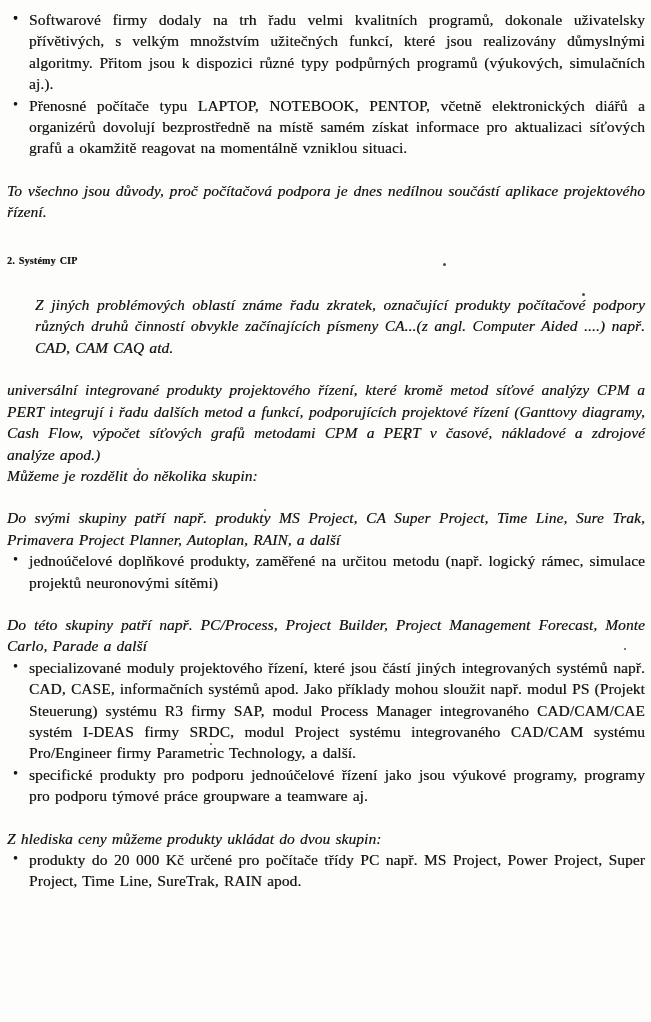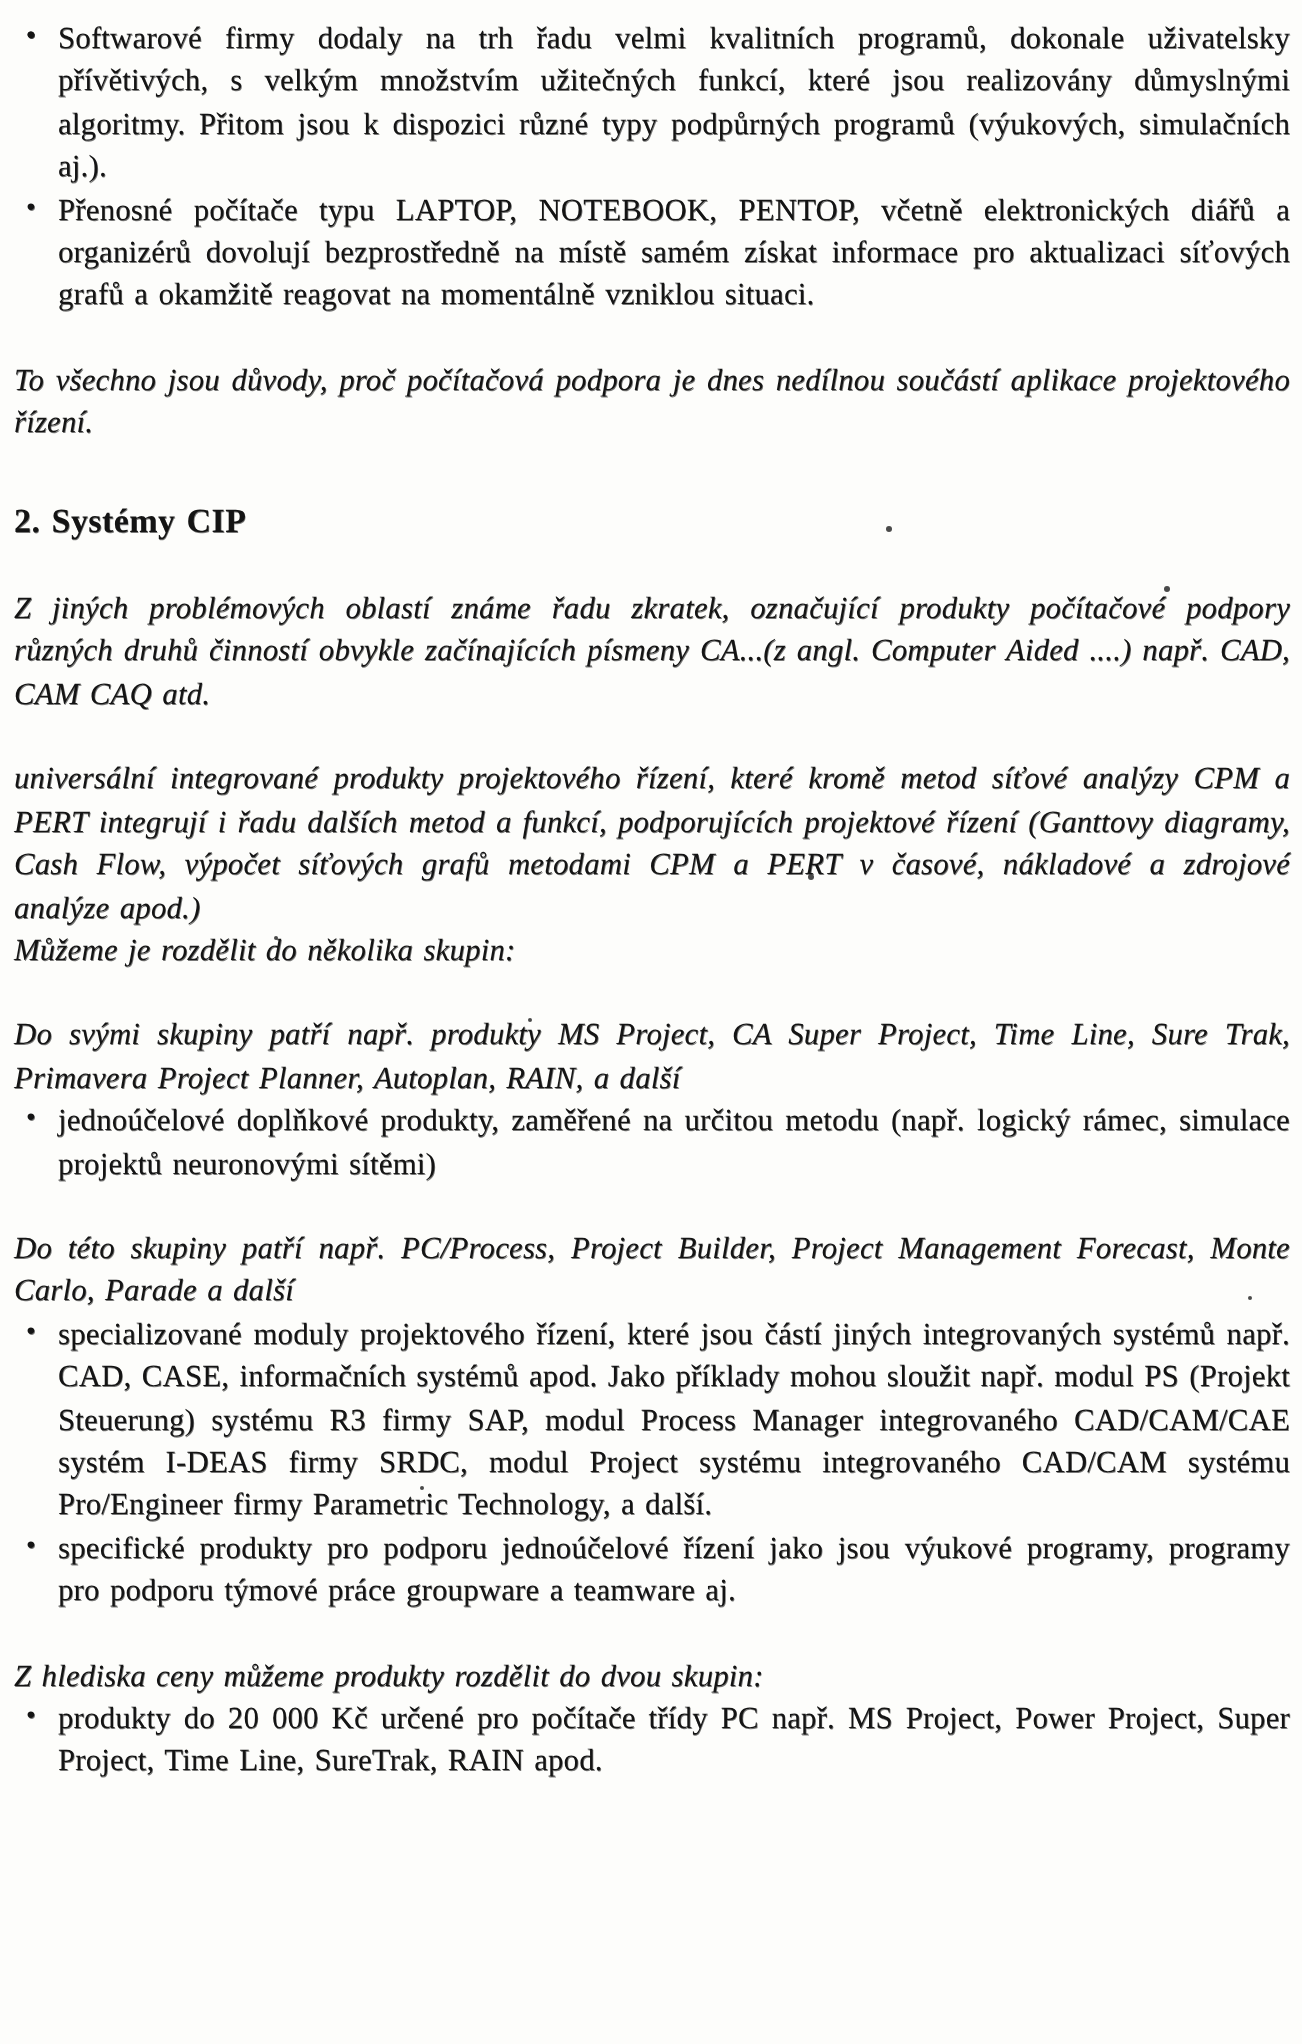--- a/index.html
+++ b/index.html
@@ -25,25 +25,25 @@
   .bdot {
     position: absolute;
     left: 6px;
     top: -1px;
     font-size: 14px;
   }
   .para { margin-top: 21px; font-style: italic; }
   .heading {
     margin-top: 27px;
     font-weight: bold;
-    font-size: 17px;
+    font-size: 10px;
     text-align: left;
     letter-spacing: 0.2px;
   }
-  .after-heading { margin-top: 23px; }
+  .after-heading { margin-top: 23px; margin-left: 28px; }
   .tight { margin-top: 0; }
   .line { margin: 0; }
   .artifact {
     position: absolute;
     width: 3px;
     height: 3px;
     border-radius: 50%;
     background: #2a2a2a;
     opacity: 0.85;
   }
@@ -102,21 +102,21 @@
     <li class="bitem">
       <span class="bdot">•</span>
       <span>specializované moduly projektového řízení, které jsou částí jiných integrovaných systémů např. CAD, CASE, informačních systémů apod. Jako příklady mohou sloužit např. modul PS (Projekt Steuerung) systému R3 firmy SAP, modul Process Manager integrovaného CAD/CAM/CAE systém I-DEAS firmy SRDC, modul Project systému integrovaného CAD/CAM systému Pro/Engineer firmy Parametric Technology, a další.</span>
     </li>
     <li class="bitem">
       <span class="bdot">•</span>
       <span>specifické produkty pro podporu jednoúčelové řízení jako jsou výukové programy, programy pro podporu týmové práce groupware a teamware aj.</span>
     </li>
   </ul>
 
-  <p class="para">Z hlediska ceny můžeme produkty rozdělit do dvou skupin:</p>
+  <p class="para">Z hlediska ceny můžeme produkty ukládat do dvou skupin:</p>
 
   <ul class="blist tight">
     <li class="bitem">
       <span class="bdot">•</span>
       <span>produkty do 20 000 Kč určené pro počítače třídy PC např. MS Project, Power Project, Super Project, Time Line, SureTrak, RAIN apod.</span>
     </li>
   </ul>
 
   <span class="artifact a1"></span>
   <span class="artifact a2"></span>

